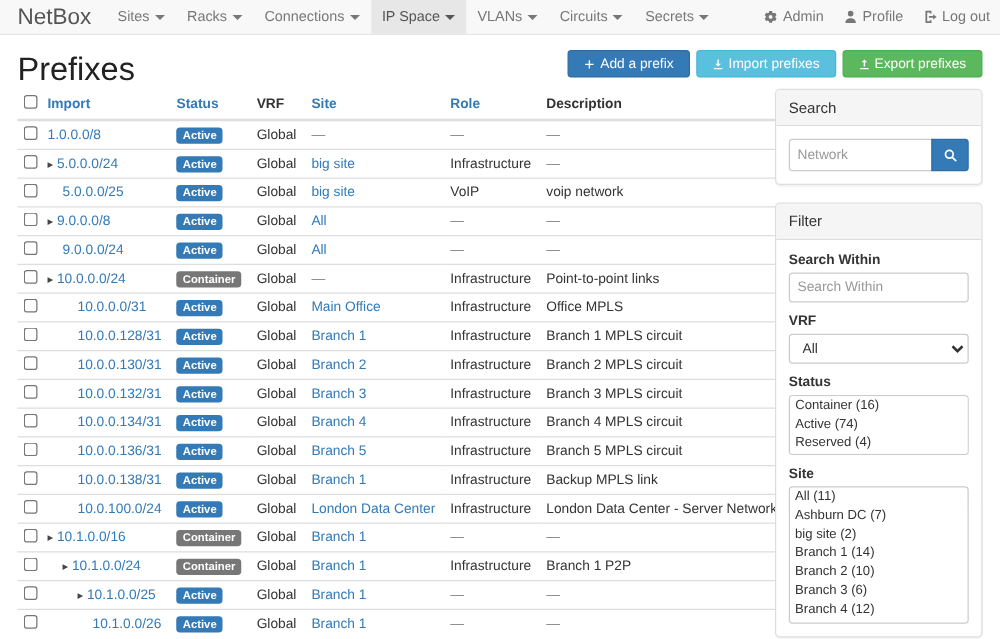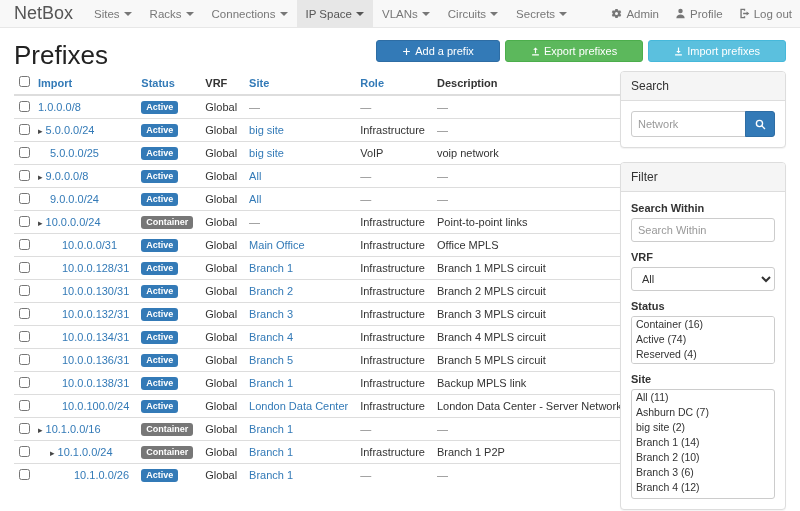--- a/index.html
+++ b/index.html
@@ -20,21 +20,21 @@
     border-left: 4px solid transparent; border-right: 4px solid transparent; margin-left: 4px; }
   .nav-right { margin-left: auto; display: flex; }
   .nav-right .nav-item { padding: 0 8px; }
   .nav-right svg { margin-right: 4px; }
 
   
   .content { padding: 6px 14px 0; }
   .top { display: flex; justify-content: space-between; align-items: flex-start; margin-top: 4px; }
   .page-title { font-size: 26px; font-weight: normal; color: #222; margin: 2px 0 0; }
   .actions { display: flex; gap: 5px; margin-top: 2px; }
-  .btn { display: inline-flex; align-items: center; gap: 4px; font-size: 11px; padding: 4px 25px;
+  .btn { display: inline-flex; align-items: center; gap: 4px; font-size: 11px; padding: 4px 12px;
     border-radius: 3px; border: 1px solid transparent; color: #fff; cursor: pointer;
     font-family: inherit; white-space: nowrap; }
   .btn-primary { background: #337ab7; border-color: #2e6da4; }
   .btn-info { background: #5bc0de; border-color: #46b8da; }
   .btn-success { background: #5cb85c; border-color: #4cae4c; }
   .cols { display: flex; gap: 14px; align-items: flex-start; }
   .main { flex: 1; min-width: 0; }
 
   
   table { width: 100%; border-collapse: collapse; font-size: 11px; }
@@ -148,32 +148,32 @@
 <div class="content">
   <div class="top">
     <h1 class="page-title">Prefixes</h1>
     <div class="actions">
       <button class="btn btn-primary">
         <svg width="9" height="9" viewBox="0 0 16 16" fill="#fff">
             <path d="M7 2h2v5h5v2H9v5H7V9H2V7h5V2z"></path>
           </svg>
         <span>Add a prefix</span>
       </button>
+      <button class="btn btn-info">
+        <svg width="9" height="9" viewBox="0 0 16 16" fill="#fff">
+            <path d="M8 11L4 7h3V1h2v6h3l-4 4zM2 13h12v2H2z"></path>
+          </svg>
+        <span>Import prefixes</span>
+      </button>
       <button class="btn btn-success">
         <svg width="9" height="9" viewBox="0 0 16 16" fill="#fff">
             <path d="M8 1l4 4H9v6H7V5H4l4-4zM2 13h12v2H2z"></path>
           </svg>
         <span>Export prefixes</span>
       </button>
-      <button class="btn btn-info">
-        <svg width="9" height="9" viewBox="0 0 16 16" fill="#fff">
-            <path d="M8 11L4 7h3V1h2v6h3l-4 4zM2 13h12v2H2z"></path>
-          </svg>
-        <span>Import prefixes</span>
-      </button>
     </div>
   </div>
 
   <div class="cols">
 
     <div class="main">
       <table>
         <thead>
           <tr id="header-row">
             <th><input type="checkbox" style=""></th>
@@ -345,20 +345,29 @@
   <tr>
     <td><input type="checkbox" style=""></td>
     <td class="c-prefix" style="padding-left: 18px;"><span class="tree-caret">▸</span><a class="prefix-link">10.1.0.0/24</a></td>
     <td class="c-status"><span class="badge badge-gray">Container</span></td>
     <td class="c-vrf">Global</td>
     <td class="c-site"><a class="link">Branch 1</a></td>
     <td class="c-role">Infrastructure</td>
     <td class="c-desc">Branch 1 P2P</td>
   </tr>
 
+  <tr>
+    <td><input type="checkbox" style=""></td>
+    <td class="c-prefix" style="padding-left: 30px;"><span class="tree-caret">▸</span><a class="prefix-link">10.1.0.0/25</a></td>
+    <td class="c-status"><span class="badge badge-blue">Active</span></td>
+    <td class="c-vrf">Global</td>
+    <td class="c-site"><a class="link">Branch 1</a></td>
+    <td class="c-role dash">—</td>
+    <td class="c-desc dash">—</td>
+  </tr>
 
   <tr>
     <td><input type="checkbox" style=""></td>
     <td class="c-prefix" style="padding-left: 42px;"><a class="prefix-link">10.1.0.0/26</a></td>
     <td class="c-status"><span class="badge badge-blue">Active</span></td>
     <td class="c-vrf">Global</td>
     <td class="c-site"><a class="link">Branch 1</a></td>
     <td class="c-role dash">—</td>
     <td class="c-desc dash">—</td>
   </tr>

